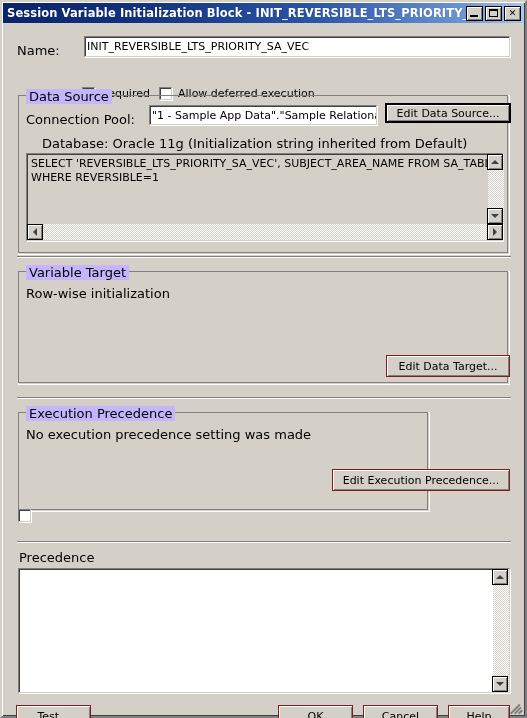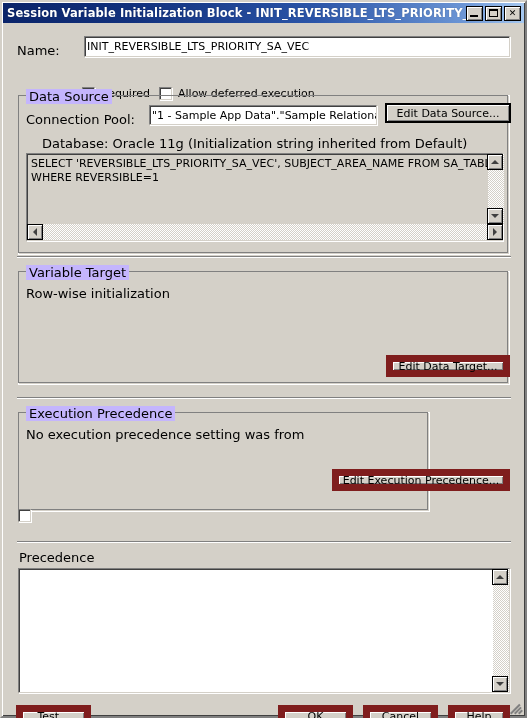--- a/index.html
+++ b/index.html
@@ -82,21 +82,21 @@
     padding: 0 2px;
     overflow: hidden;
     white-space: nowrap;
     font-size: 11px;
   }
 
   
   .btn {
     position: absolute;
     background: #d4d0c8;
-    border: 7px solid #7f1d1d;
+    border: 1px solid #7f1d1d;
     box-shadow: inset 1px 1px 0 #ffffff, inset -1px -1px 0 #808080, inset 2px 2px 0 #d4d0c8, inset -2px -2px 0 #d4d0c8;
     display: flex; align-items: center; justify-content: center;
     font-size: 11px;
     cursor: default;
     white-space: nowrap;
   }
   .btn.default {
     border: 1px solid #000;
     outline: 1px solid #000;
     outline-offset: 0px;
@@ -286,21 +286,21 @@
       <span class="group-title">Variable Target</span>
     </div>
     <div class="lbl" style="left:23px; top:263px;">Row-wise initialization</div>
     <div class="btn" style="left:383px; top:332px; width:124px; height:22px;">Edit Data Target...</div>
 
     <div class="sep" style="left:14px; top:374px; width:494px;"></div>
 
     <div class="group" style="left:15px; top:389px; width:412px; height:100px;">
       <span class="group-title">Execution Precedence</span>
     </div>
-    <div class="lbl" style="left:23px; top:404px;">No execution precedence setting was from</div>
+    <div class="lbl" style="left:23px; top:404px;">No execution precedence setting was made</div>
     <div class="btn" style="left:329px; top:446px; width:178px; height:22px;">Edit Execution Precedence...</div>
 
     <div class="cb-wrap" style="left:15px; top:486px;">
       <span class="cb"></span>
     </div>
 
     <div class="sep" style="left:14px; top:518px; width:494px;"></div>
 
     <div class="lbl" style="left:16px; top:527px;">Precedence</div>
     <div class="editbox" style="left:15px; top:545px; width:492px; height:125px;">

